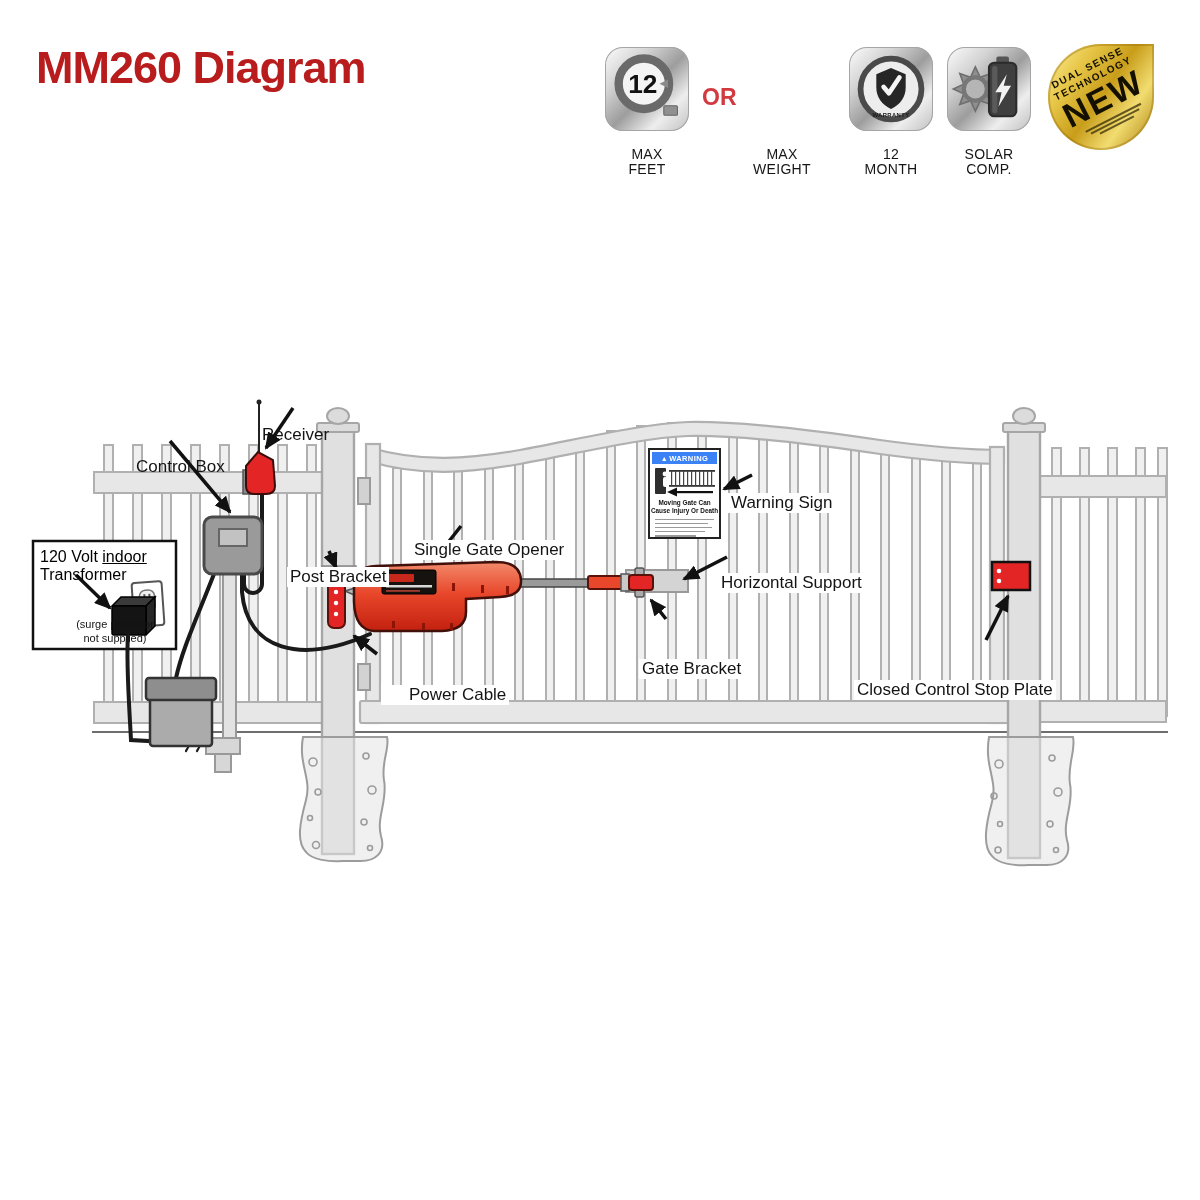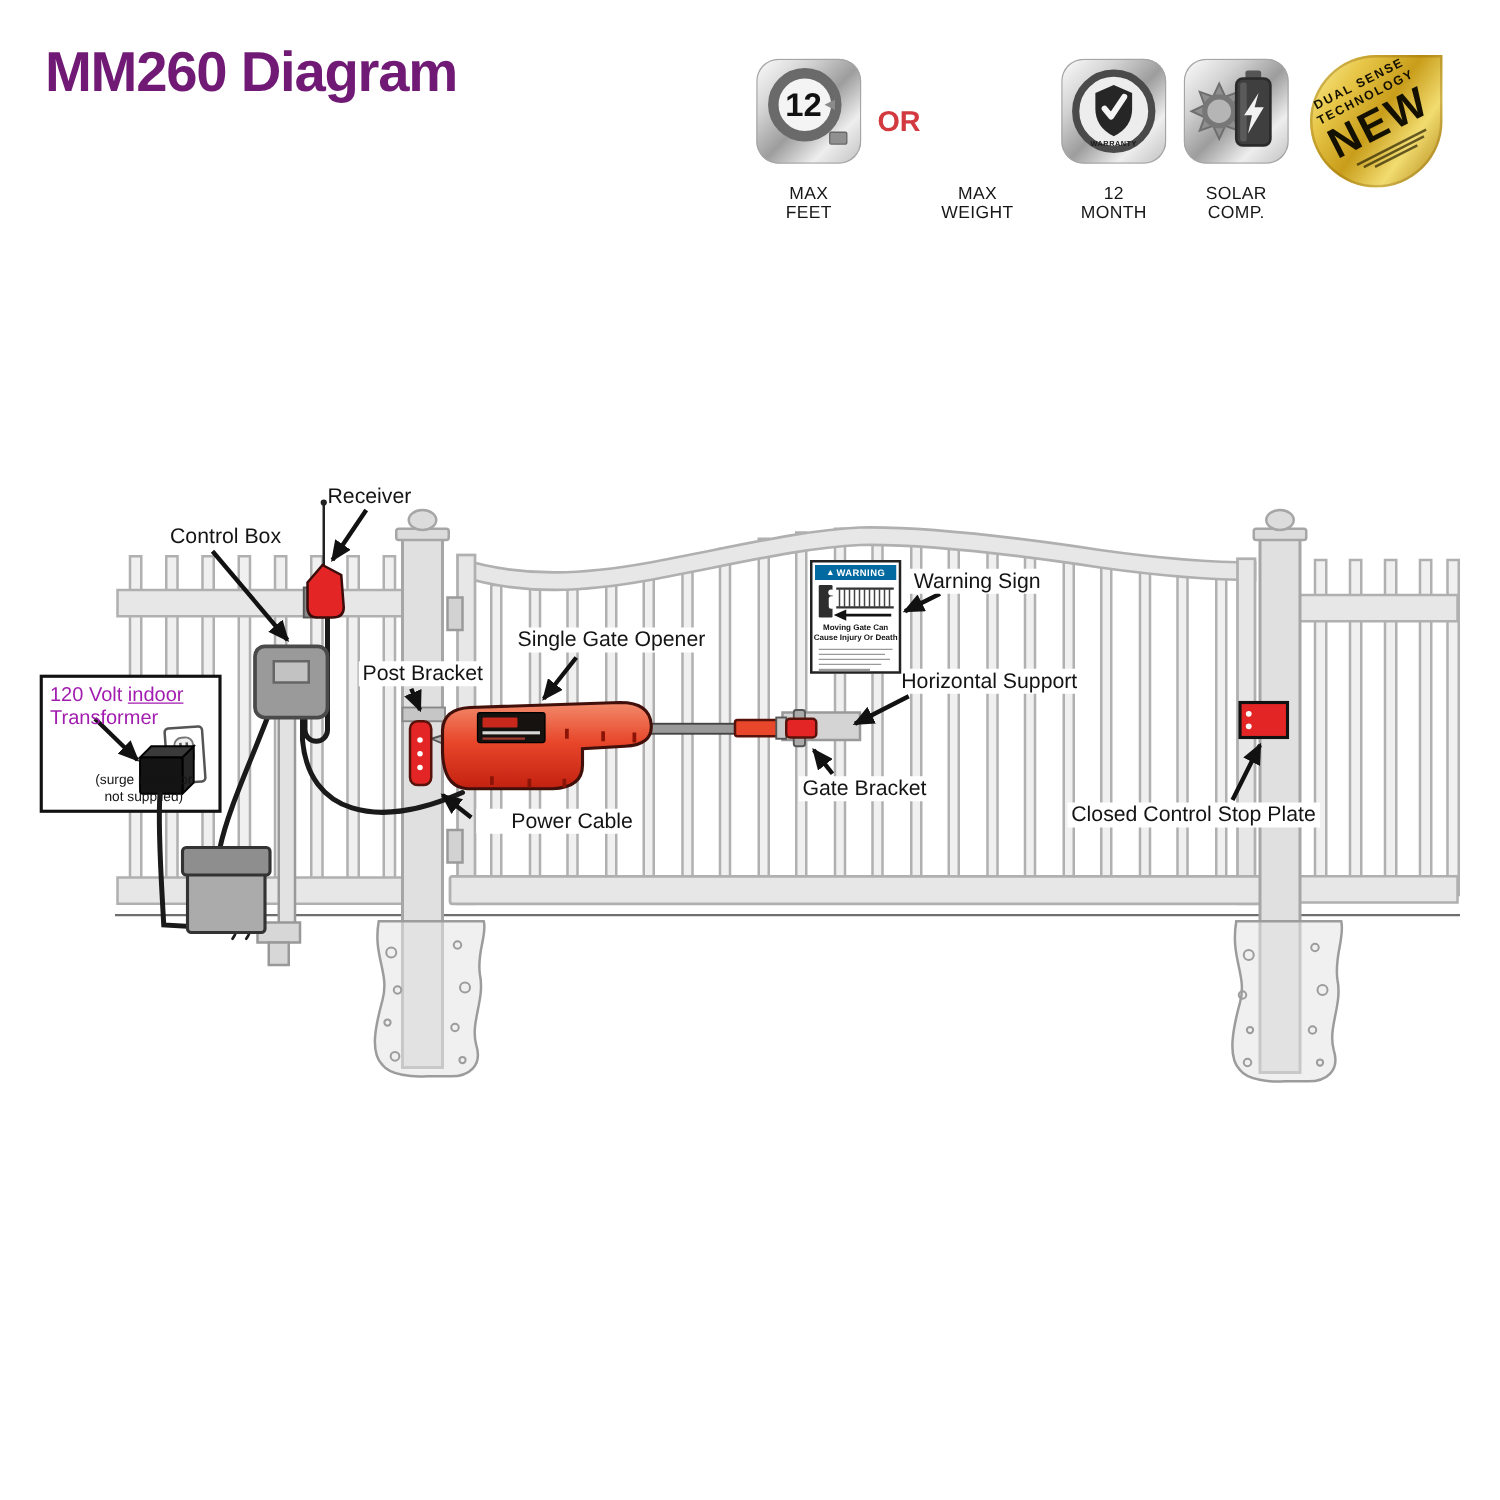--- a/index.html
+++ b/index.html
@@ -1,48 +1,48 @@
 <!DOCTYPE html>
 <html><head>
 <meta charset="utf-8">
 <style>
   html,body{margin:0;padding:0;background:#fff;}
   .stage{position:relative;width:1200px;height:1200px;background:#fff;overflow:hidden;
          font-family:"Liberation Sans",sans-serif;color:#111;}
   .stage svg.base{position:absolute;left:0;top:0;}
-  .page-title{position:absolute;left:36px;top:32px;font-size:45px;font-weight:bold;
-              letter-spacing:-1px;color:#701a75;}
+  .page-title{position:absolute;left:36px;top:42px;font-size:45px;font-weight:bold;
+              letter-spacing:-1px;color:#b91c1c;}
   
   .badge-icon{position:absolute;width:84px;height:84px;border-radius:18px;
      background:linear-gradient(135deg,#fdfdfd 0%,#d2d2d2 28%,#9d9d9d 52%,#eeeeee 76%,#c0c0c0 100%);
      box-shadow:inset 0 0 0 1px #a5a5a5;}
   .badge-label{position:absolute;width:130px;text-align:center;font-size:14px;line-height:1.1;
      color:#161616;letter-spacing:.3px;}
   .or-label{position:absolute;font-size:23px;font-weight:bold;color:#d23a3f;}
   .gold-badge{position:absolute;left:1048px;top:44px;width:106px;height:106px;
      border-radius:53px 0 53px 53px;
      background:linear-gradient(125deg,#faeb90 4%,#e7c648 26%,#c89d1a 50%,#f2dc70 72%,#aa7d0c 100%);
      box-shadow:inset 0 0 0 2px rgba(140,100,10,.35);}
   .gold-inner{position:absolute;left:50%;top:50%;transform:translate(-50%,-54%) rotate(-27deg);
      text-align:center;white-space:nowrap;}
   .gold-tech{font-size:10px;font-weight:bold;letter-spacing:1.5px;color:#141000;line-height:1.15;}
   .gold-new{font-size:34px;font-weight:bold;letter-spacing:2px;color:#141000;line-height:1.05;}
   .gold-fine{height:2px;background:#2a2200;opacity:.7;margin:2px auto 0;}
   
-  .lbl{position:absolute;font-size:17px;white-space:nowrap;color:#141414;}
+  .lbl{position:absolute;font-size:17px;white-space:nowrap;color:#141414;margin-top:38px;}
   .lbl.boxed{background:#fff;padding:0 3px;}
   .note{position:absolute;font-size:17px;line-height:1.32;color:#141414;}
   
-  .tf-line{position:absolute;font-size:16px;color:#a21caf;white-space:nowrap;}
+  .tf-line{position:absolute;font-size:16px;color:#000000;white-space:nowrap;}
   .tf-line .u{text-decoration:underline;}
   .tf-note{position:absolute;width:92px;font-size:11px;line-height:1.3;text-align:center;color:#141414;padding-left:36px;}
   
   .wsign{position:absolute;left:648px;top:448px;width:73px;height:91px;background:#fff;
      border:2.5px solid #222;box-sizing:border-box;}
-  .wsign-head{margin:2px 2px 0;height:12px;background:#0369a1;color:#fff;display:flex;
+  .wsign-head{margin:2px 2px 0;height:12px;background:#3b82f6;color:#fff;display:flex;
      align-items:center;justify-content:center;font-size:7.5px;font-weight:bold;letter-spacing:.4px;}
   .wsign-head .tri{font-size:7px;margin-right:1px;}
   .wsign-body{margin-top:1px;font-size:6.4px;font-weight:bold;text-align:center;line-height:1.3;color:#111;}
   .wsign-fine{margin:3px 5px 0;}
   .wsign-fine div{height:1.5px;background:#9a9a9a;margin-bottom:2.6px;}
 </style>
 </head>
 <body>
 
 <div class="stage">

